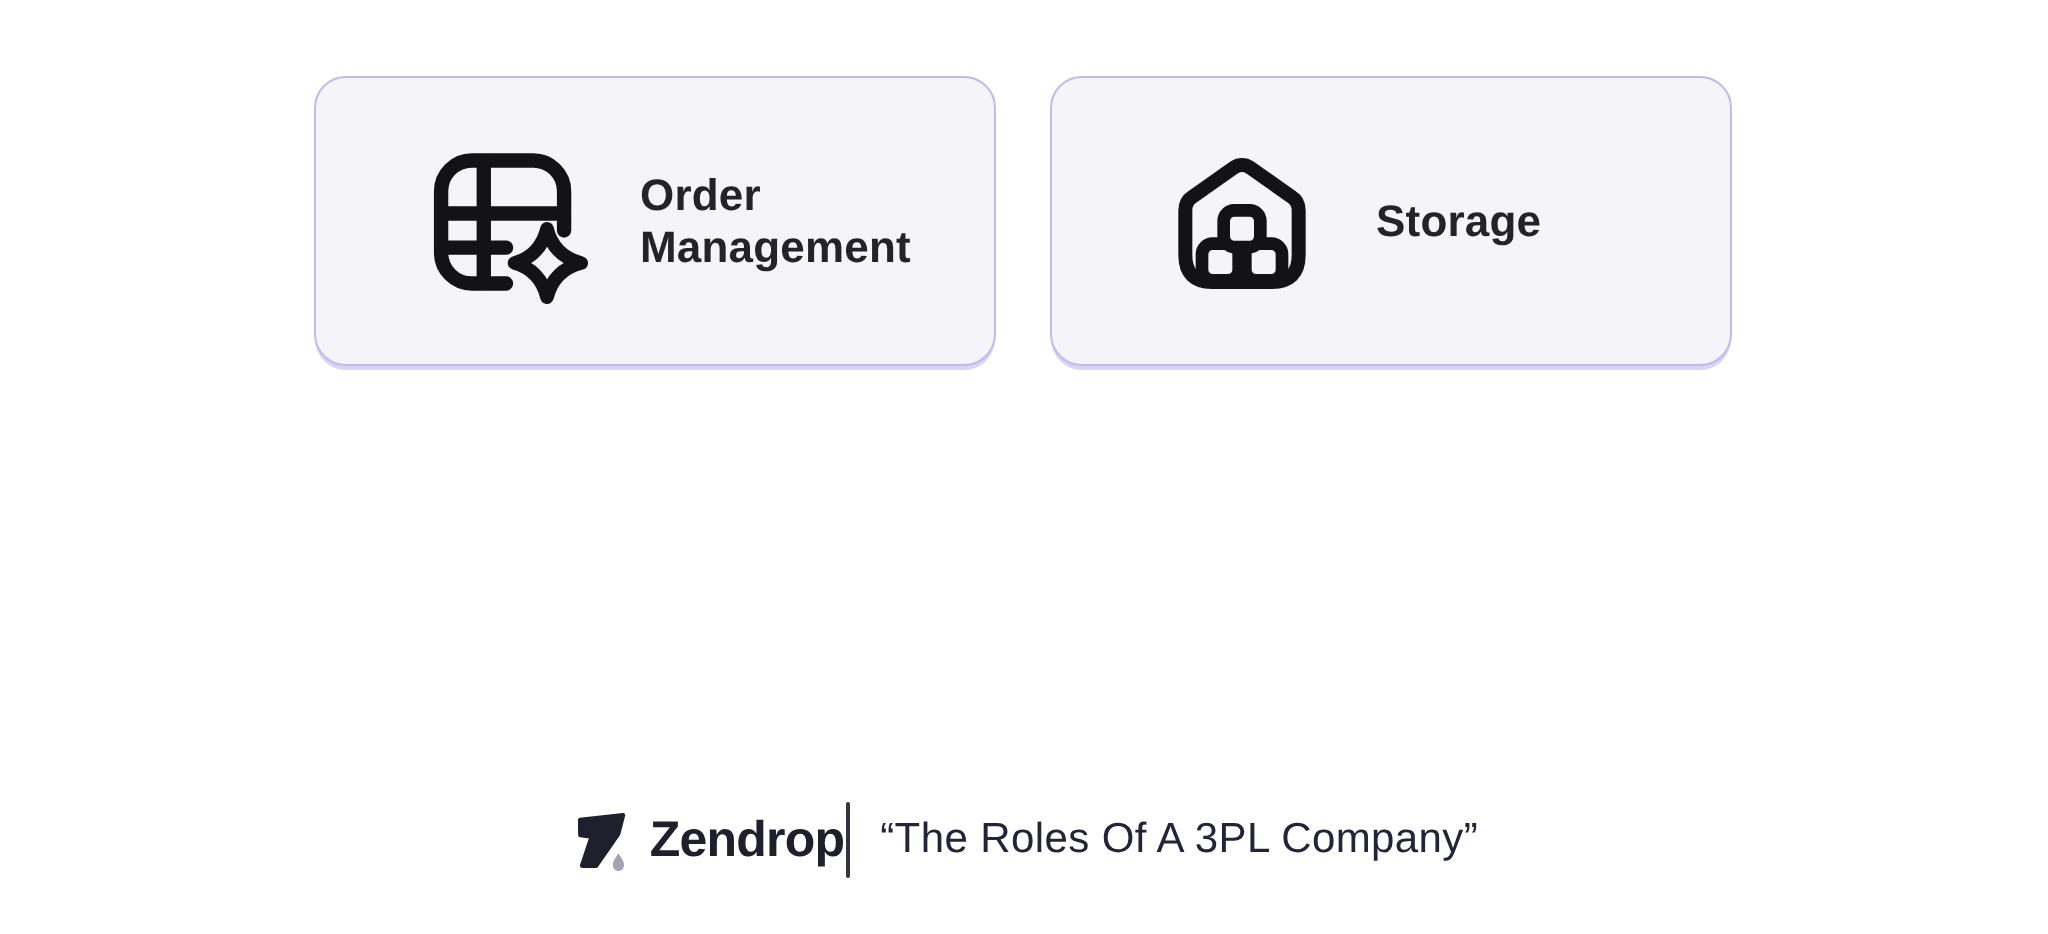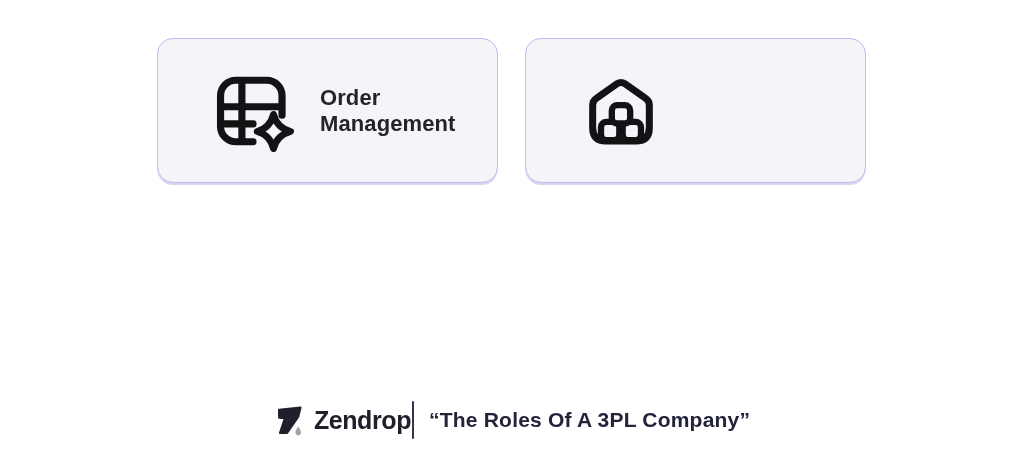--- a/index.html
+++ b/index.html
@@ -85,21 +85,21 @@
   .v-divider {
     width: 2px;
     height: 38px;
     background: #33334a;
     border-radius: 1px;
     margin-right: 15px;
   }
 
   .caption {
     font-size: 21px;
-    font-weight: 700;
+    font-weight: 400;
     color: #23233a;
     letter-spacing: 0.2px;
     text-align: right;
   }
 
   svg { display: block; }
 </style>
 </head>
 <body>
 
@@ -122,20 +122,21 @@
 
     <div class="card">
       <span class="icon-box">
         <svg width="80" height="82" viewBox="0 0 48 48" fill="none">
           <path d="M41 34 V20.5 C41 18.9 40.2 17.3 38.8 16.4 L26.3 7.6 C24.9 6.7 23.1 6.7 21.7 7.6 L9.2 16.4 C7.8 17.3 7 18.9 7 20.5 V34 C7 39.3 9.7 42 15 42 H33 C38.3 42 41 39.3 41 34 Z" stroke="#131316" stroke-width="4.2"></path>
           <rect x="12" y="30.5" width="11" height="11" rx="3.2" stroke="#131316" stroke-width="3.8"></rect>
           <rect x="25" y="30.5" width="11" height="11" rx="3.2" stroke="#131316" stroke-width="3.8"></rect>
           <rect x="18.5" y="20.5" width="11" height="11" rx="3.2" fill="#f5f5f9" stroke="#131316" stroke-width="3.8"></rect>
         </svg>
       </span>
+      <span class="card-label">Storage</span>
     </div>
 
 
 
   </div>
 
   <div class="footer">
     <span class="logo-box">
       <svg width="31" height="32" viewBox="0 0 32 32">
         <path d="M5.2 5.6 L27.4 3.2 L24.9 12.9 L13.5 29.3 L6.2 29.3 L11.2 14.2 L5.3 13.5 Z" fill="#20202c" stroke="#20202c" stroke-width="2.2" stroke-linejoin="round"></path>

